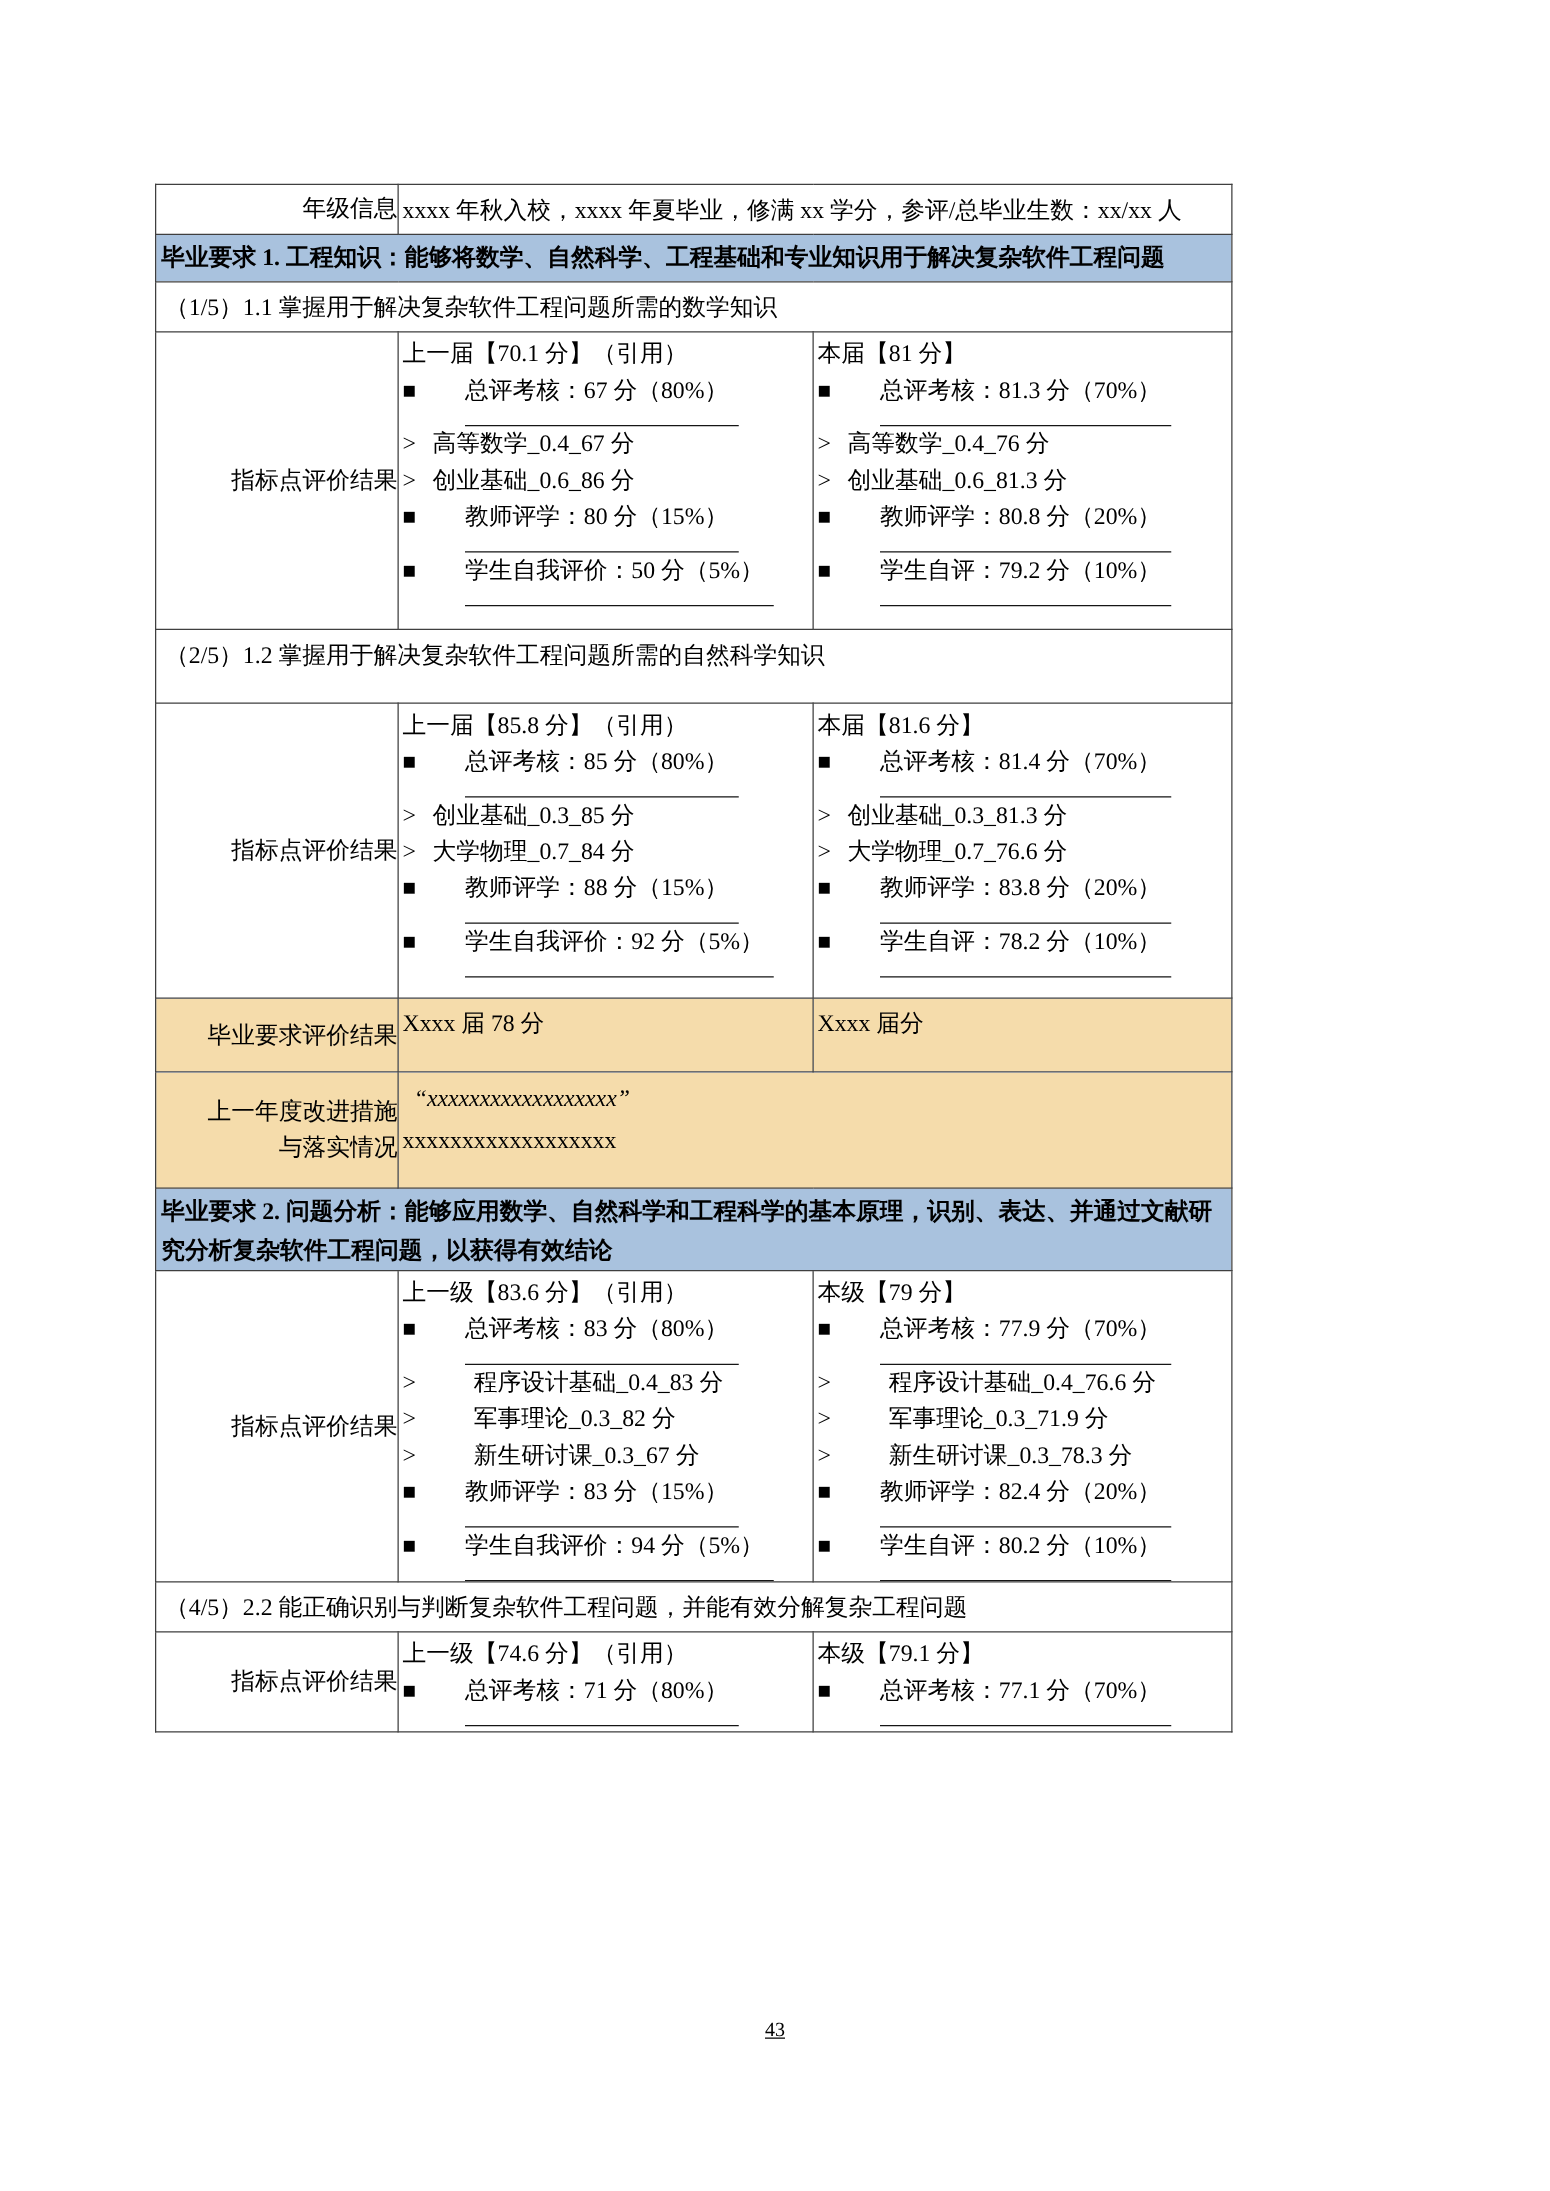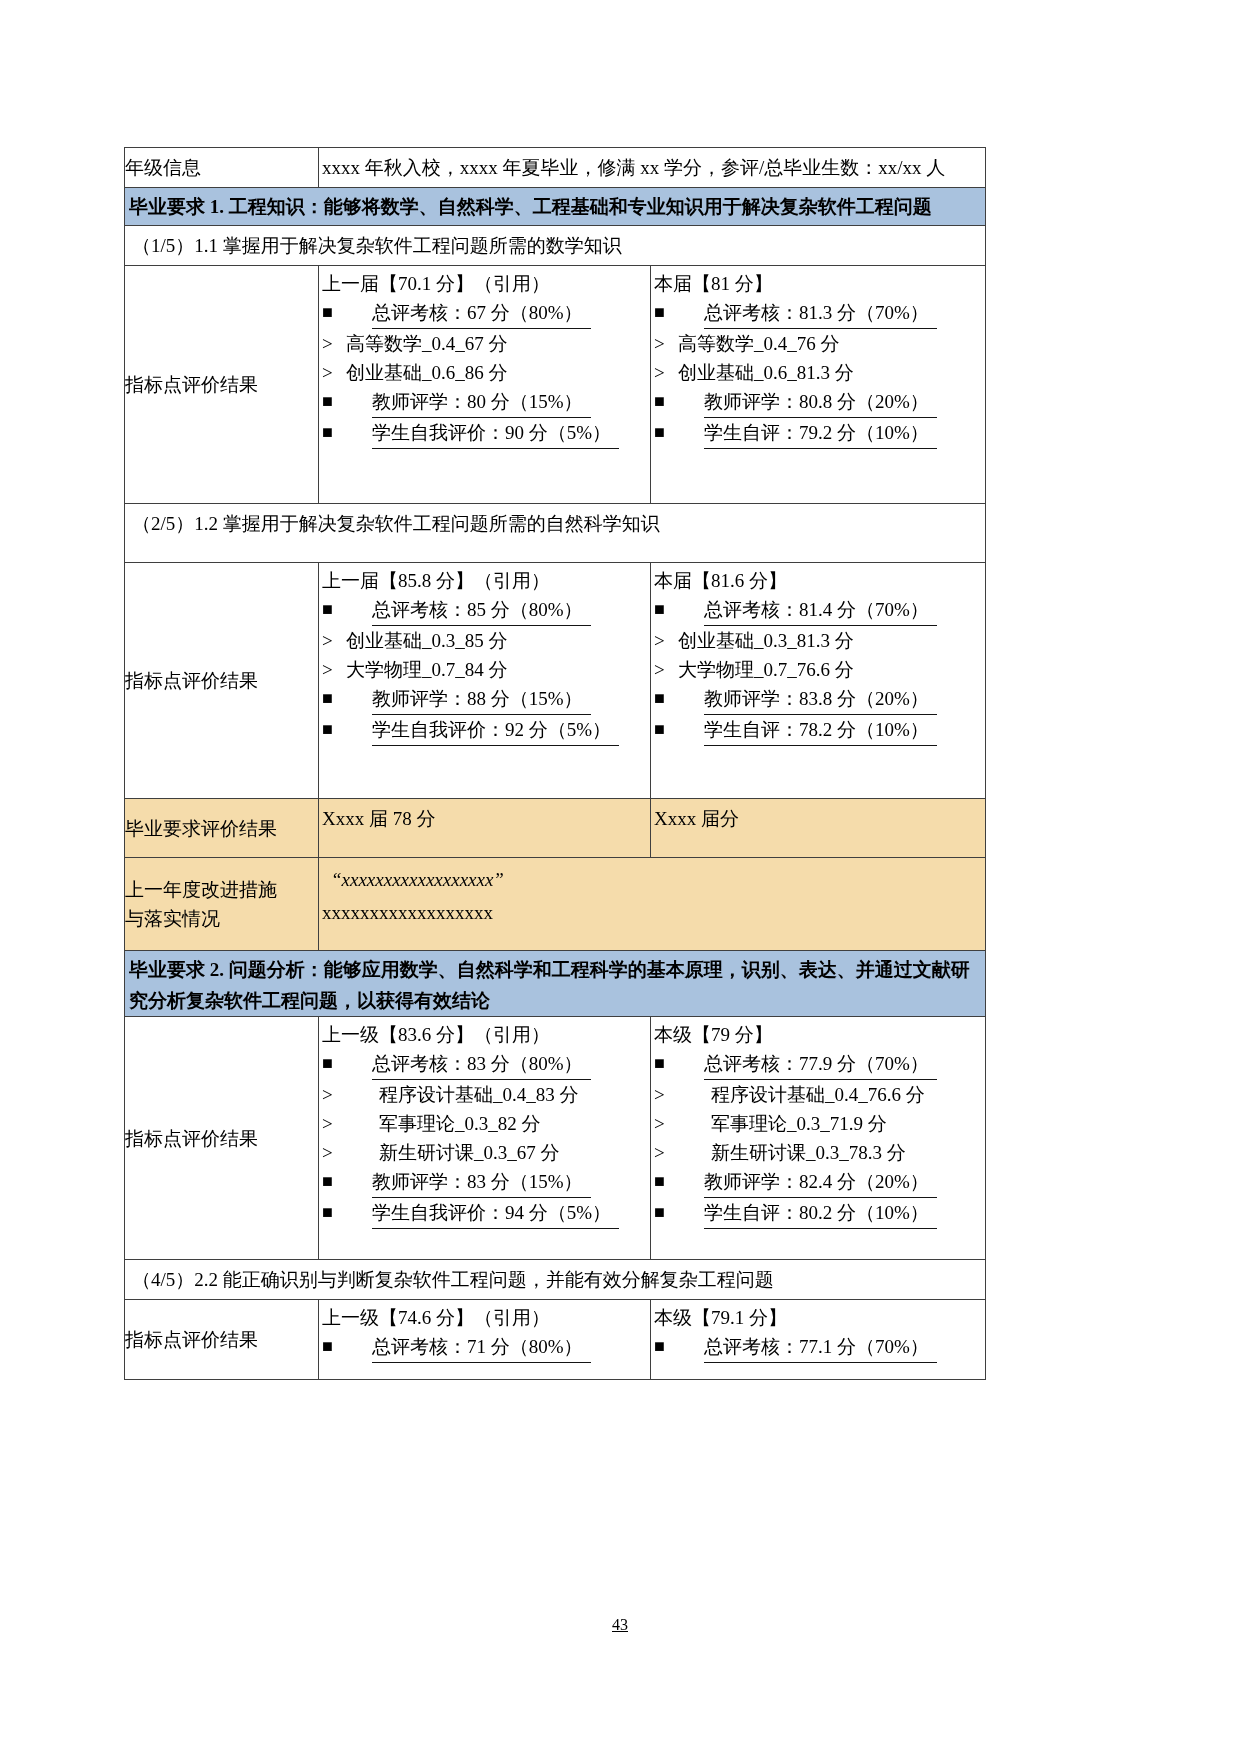--- a/index.html
+++ b/index.html
@@ -18,36 +18,36 @@
   }
   td{
     border:1.5px solid var(--border);
     vertical-align:top;font-size:19px;padding:0;overflow:hidden;
   }
   tr.h40{height:40px}  tr.h38{height:38px}  tr.h59{height:59px}
   tr.h238{height:238px} tr.h236{height:236px} tr.h93{height:93px}
   tr.h57{height:57px}  tr.h78{height:57px}  tr.h243{height:243px}
   tr.h80{height:80px}
 
-  .label-cell{text-align:left;vertical-align:middle;line-height:29px;}
+  .label-cell{text-align:right;vertical-align:middle;line-height:29px;}
   .pre{white-space:pre-line;}
   .blue-band{background:var(--band_blue);padding:3px 5px 0 4px;line-height:31px;font-weight:bold;}
   .orange{background:var(--band_orange);}
   .ind-title{padding:7px 0 0 7px;}
   .grade-val{vertical-align:middle;padding-left:3px;}
 
   .block{padding:3px 2px 0 3px;line-height:29px;}
   .block-heading{white-space:nowrap;}
   .score-line{display:flex;white-space:nowrap;}
   .bullet{width:20px;flex:0 0 20px;}
   .sq .bullet{font-size:18px;}
   .sq .line-text{margin-left:30px;}
   .gt .line-text{margin-left:4px;}
   .ind.gt .line-text{margin-left:37px;}
-  .u-line{border-bottom:1.6px solid #151515;padding-right:8px;padding-bottom:1px;}
+  .u-line{border-bottom:1.6px solid #151515;padding-right:8px;padding-bottom:13px;}
 
   .val-top{vertical-align:top;padding:7px 2px 0 3px;}
   .measures{vertical-align:top;padding:5px 2px 0 3px;line-height:33px;}
   .quote{font-style:italic;padding-left:9px;}
 
   .page-num{position:absolute;top:1616px;left:0;width:100%;text-align:center;font-size:16px;text-decoration:underline;}
 </style>
 </head>
 <body>
 
@@ -89,21 +89,21 @@
               <div class="score-line gt">
                 <span class="bullet">&gt;</span>
                 <span class="line-text">创业基础_0.6_86 分</span>
               </div>
               <div class="score-line sq">
                 <span class="bullet">■</span>
                 <span class="line-text u-line">教师评学：80 分（15%）</span>
               </div>
               <div class="score-line sq">
                 <span class="bullet">■</span>
-                <span class="line-text u-line">学生自我评价：90 分（5%）</span>
+                <span class="line-text u-line">学生自我评价：50 分（5%）</span>
               </div>
             </div>
       </td>
       <td class="block">
         <div class="block-heading">本届【81 分】</div>
         <div>
               <div class="score-line sq">
                 <span class="bullet">■</span>
                 <span class="line-text u-line">总评考核：81.3 分（70%）</span>
               </div>

